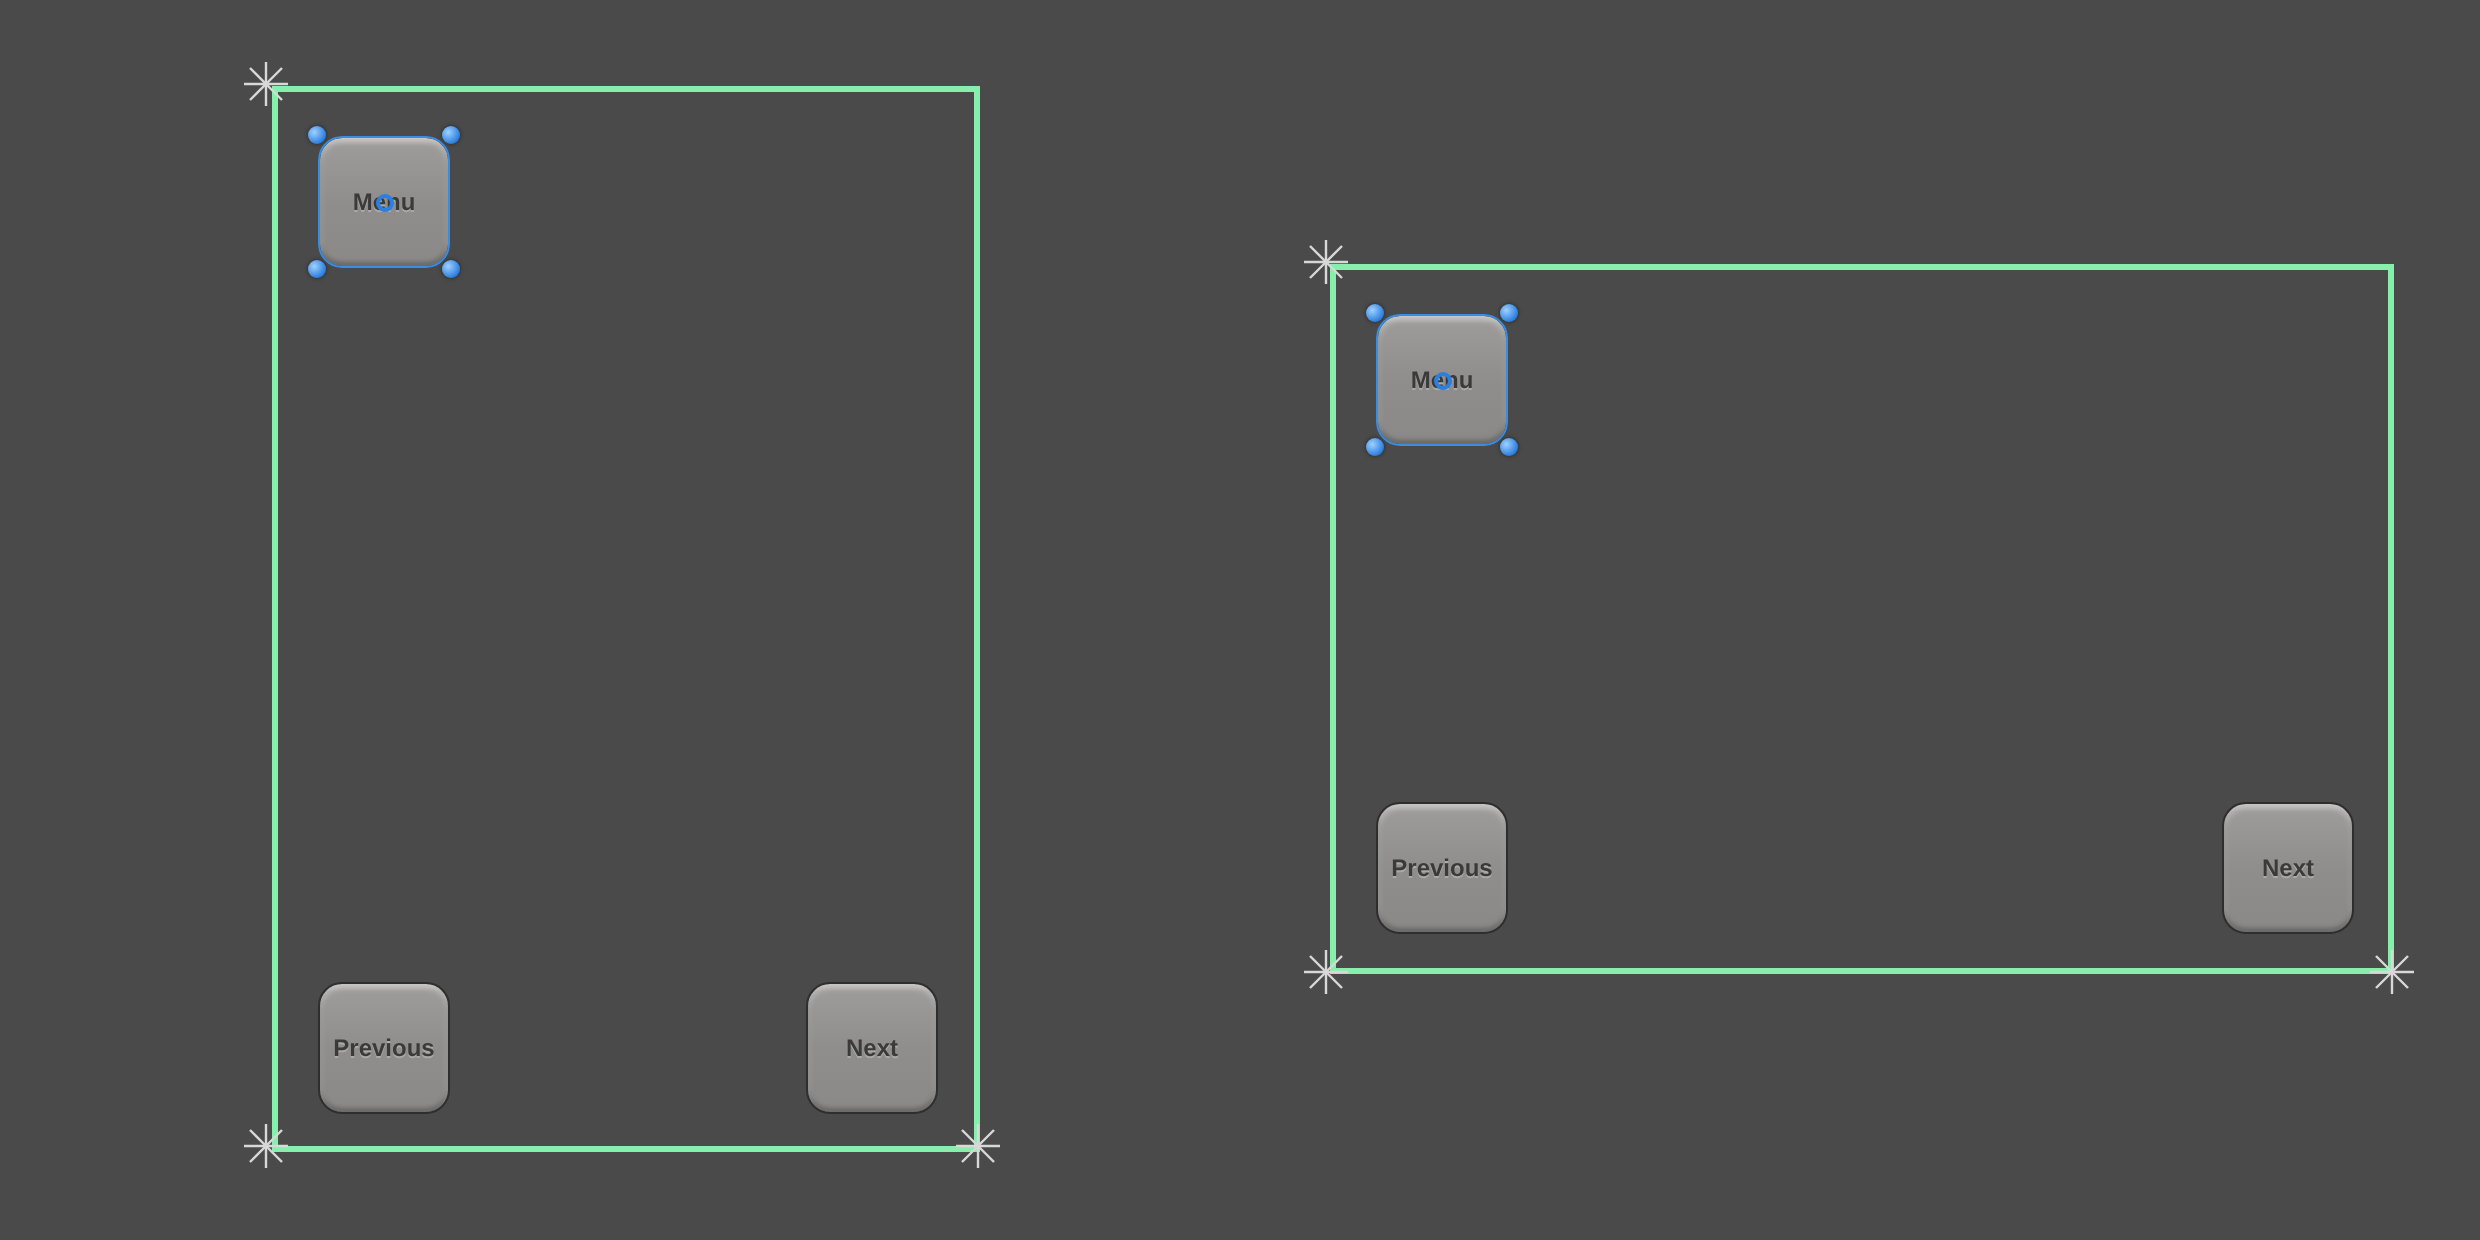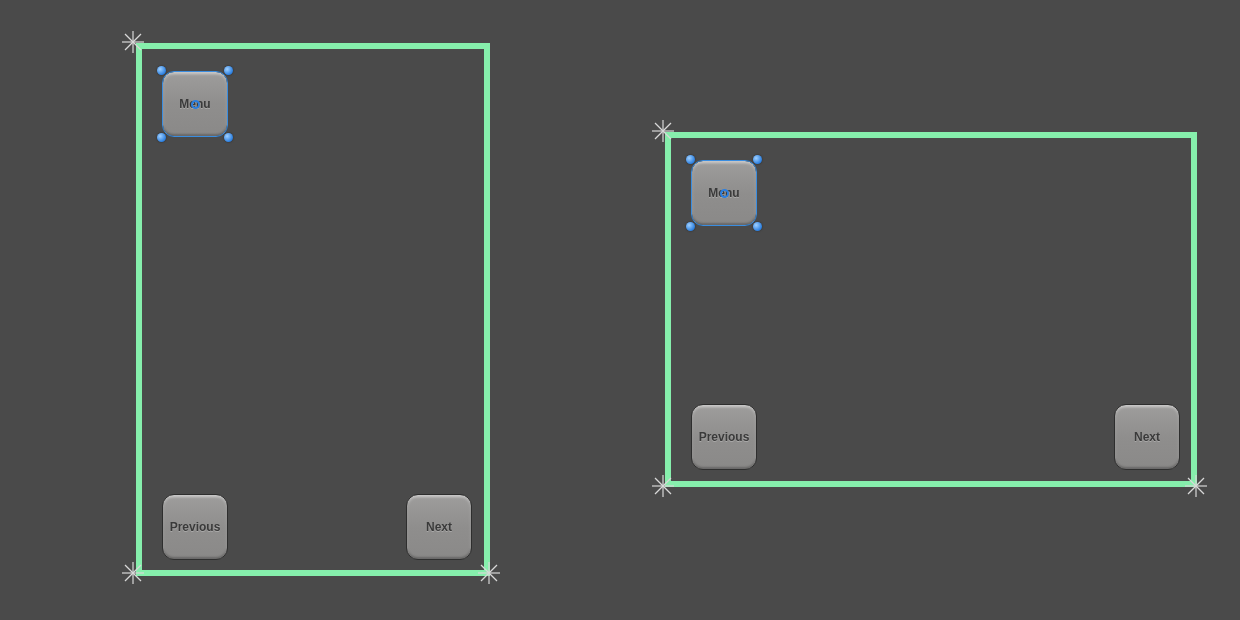--- a/index.html
+++ b/index.html
@@ -13,21 +13,21 @@
     color: #333;
     overflow: hidden;
   }
   .canvas {
     position: relative;
     width: 1240px;
     height: 620px;
   }
   .panel {
     position: absolute;
-    border: 6px solid #86efac;
+    border: 3px solid #86efac;
     background: transparent;
     box-sizing: border-box;
   }
   .btn {
     position: absolute;
     width: 66px;
     height: 66px;
     border-radius: 12px;
     border: 1px solid #2e2e2e;
     background: linear-gradient(to bottom, #b0afae 0%, #9c9b9a 6%, #8f8e8d 50%, #8a8988 100%);

